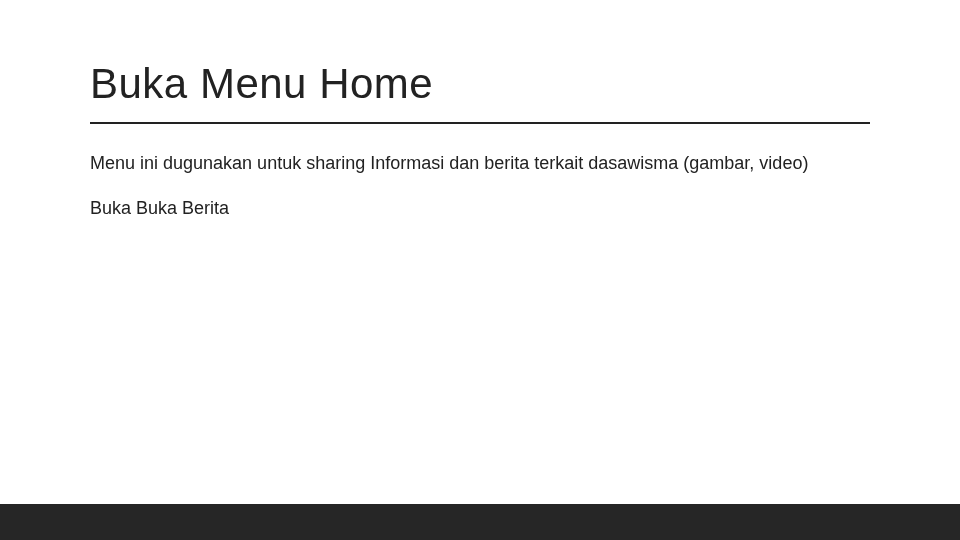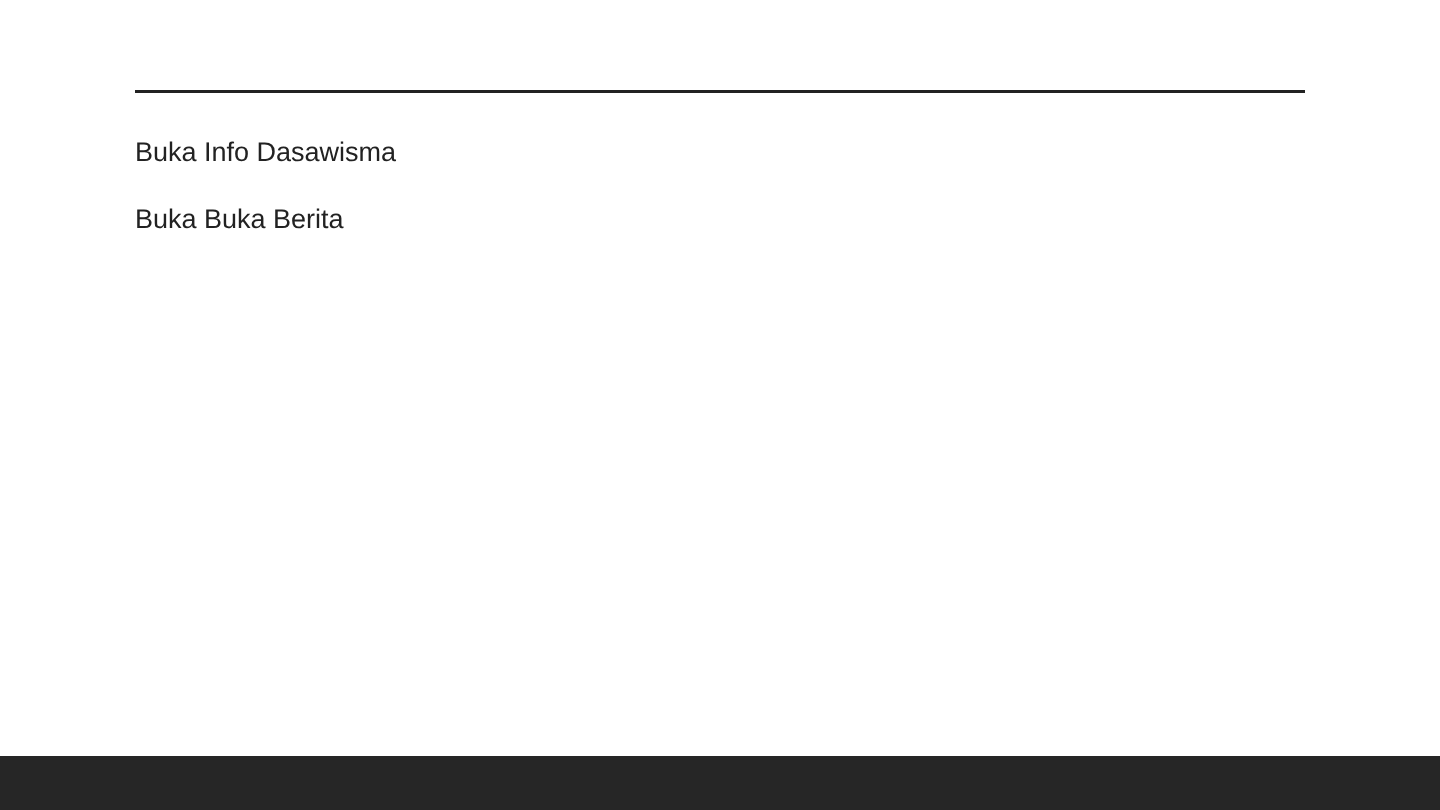--- a/index.html
+++ b/index.html
@@ -40,18 +40,19 @@
     bottom: 0;
     width: 100%;
     height: 36px;
     background: #262626;
   }
 </style>
 </head>
 <body>
 
 <div class="slide">
+  <h1 class="title">Buka Menu Home</h1>
   <hr class="rule">
-  <p class="body-text">Buka Info Dasawisma</p>
+  <p class="body-text">Menu ini dugunakan untuk sharing Informasi dan berita terkait dasawisma (gambar, video)</p>
   <p class="body-text">Buka Buka Berita</p>
 </div>
 
 <div class="footer-bar"></div>
 
 </body></html>

